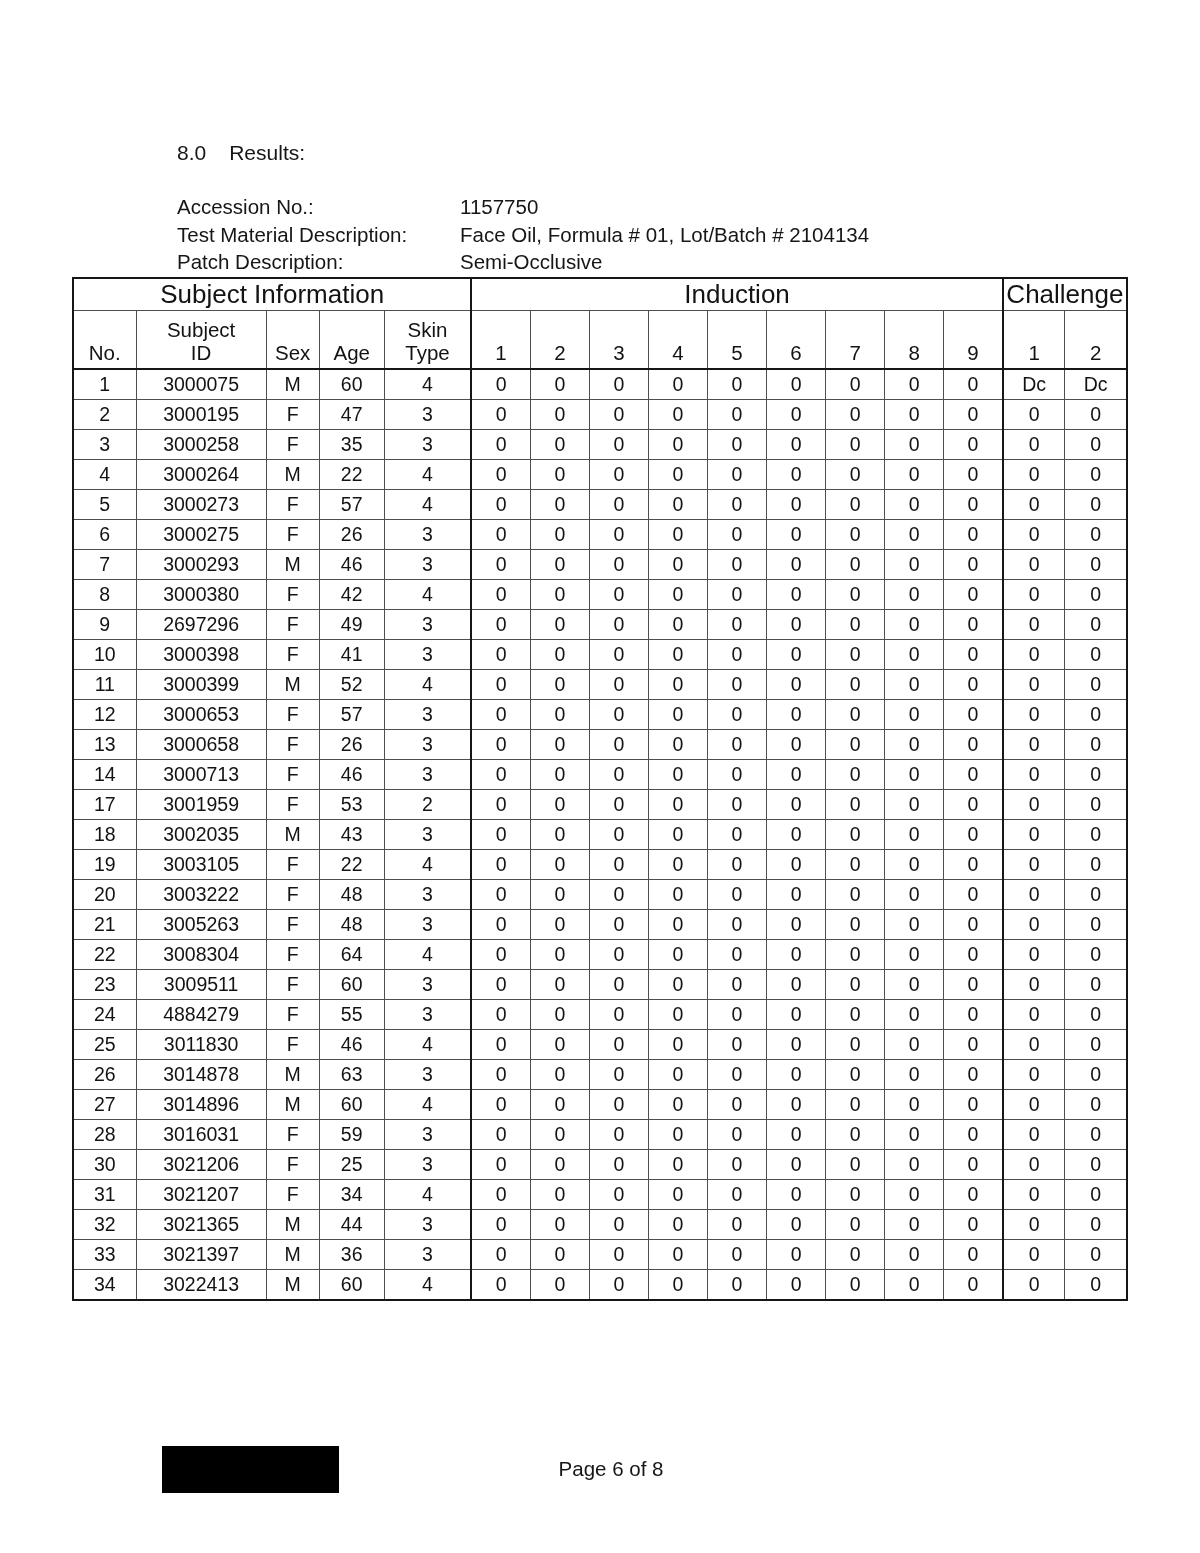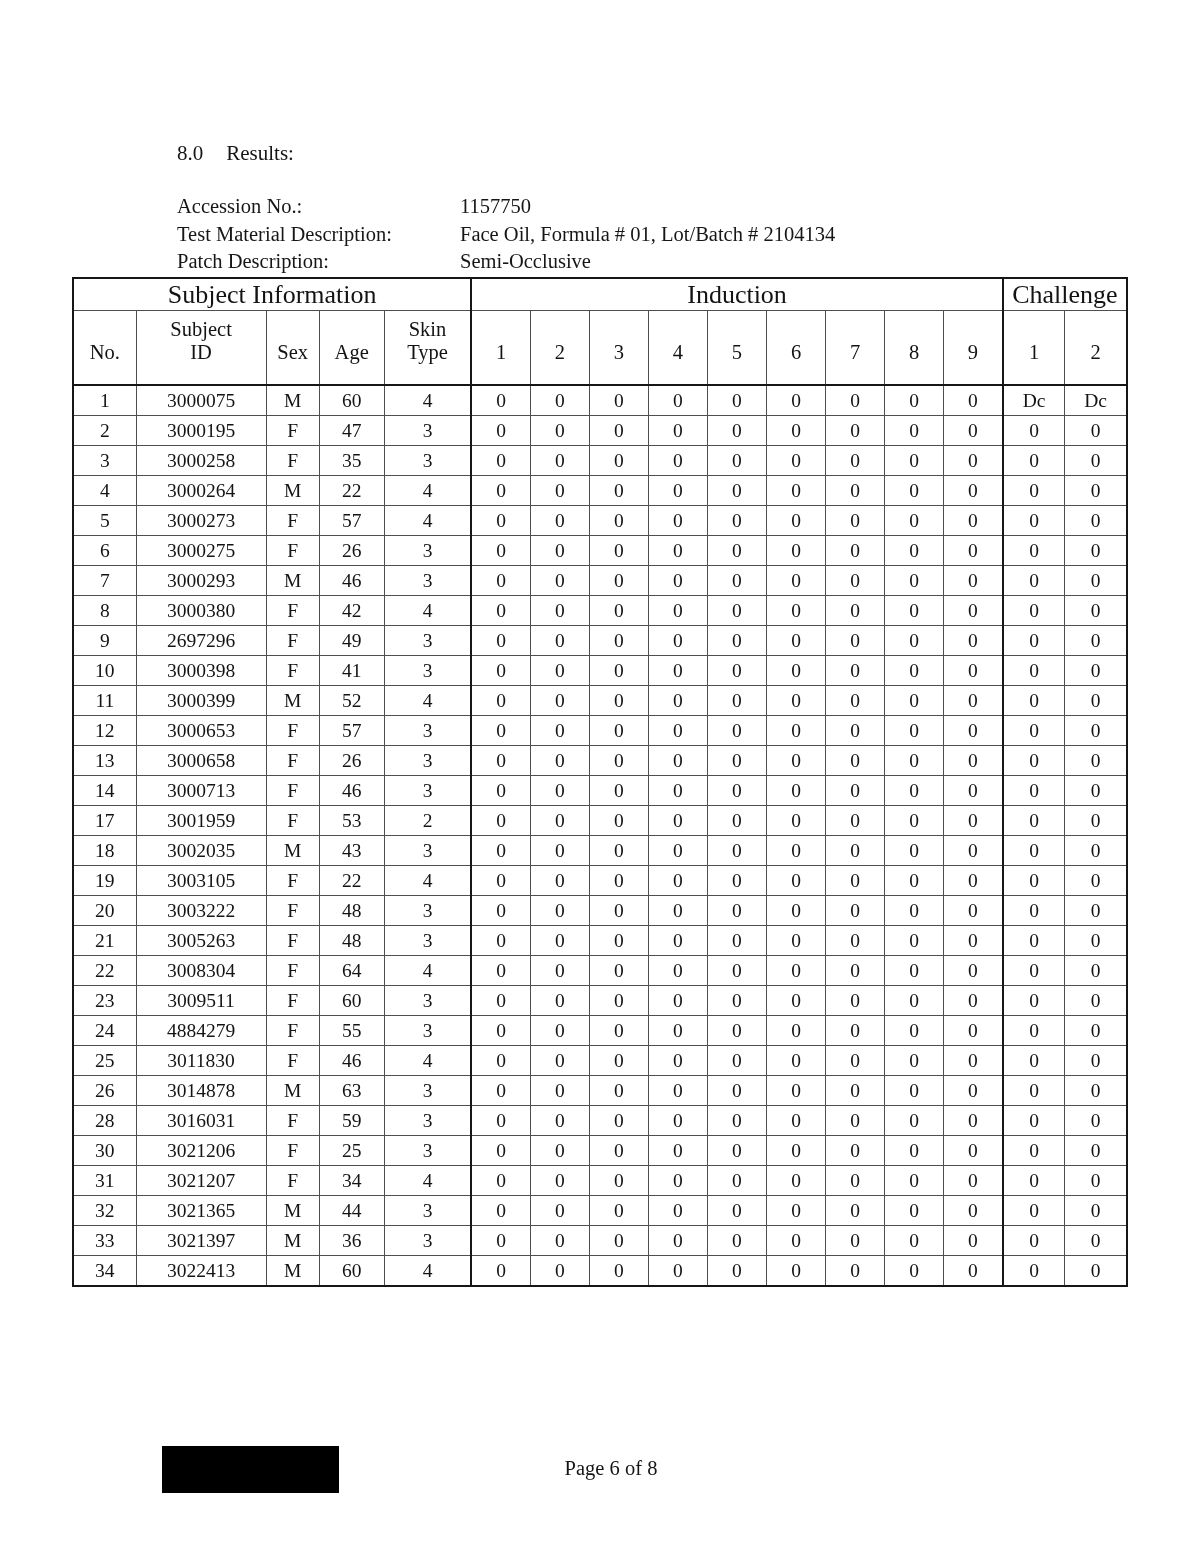--- a/index.html
+++ b/index.html
@@ -1,21 +1,21 @@
 <!DOCTYPE html>
 <html><head>
 <meta charset="utf-8">
 <style>
   html, body { margin: 0; padding: 0; background: #ffffff; }
   .page {
     position: relative;
     width: 1200px;
     height: 1505px;
     background: #ffffff;
-    font-family: Liberation Serif, serif;
+    font-family: Liberation Sans, sans-serif;
     color: #161616;
     overflow: hidden;
   }
   .section-heading {
     position: absolute;
     left: 177px;
     top: 141px;
     font-size: 21px;
     white-space: nowrap;
   }
@@ -50,21 +50,21 @@
   }
   tr.group-row th {
     height: 31px;
     font-size: 26px;
   }
   tr.col-row th {
     height: 53px;
     font-size: 20.5px;
     line-height: 23px;
     vertical-align: bottom;
-    padding-bottom: 20px;
+    padding-bottom: 4px;
     white-space: pre-line;
     border-bottom: 2.5px solid #161616;
   }
   tbody td {
     height: 29px;
     font-size: 19.5px;
   }
   .tl { border-left: 2.5px solid #161616 !important; }
   .redaction {
     position: absolute;
@@ -581,20 +581,38 @@
           <td>0</td>
           <td>0</td>
           <td>0</td>
           <td>0</td>
           <td>0</td>
           <td>0</td>
           <td class="tl">0</td>
           <td>0</td>
         </tr>
         <tr>
+          <td>27</td>
+          <td>3014896</td>
+          <td>M</td>
+          <td>60</td>
+          <td>4</td>
+          <td class="tl">0</td>
+          <td>0</td>
+          <td>0</td>
+          <td>0</td>
+          <td>0</td>
+          <td>0</td>
+          <td>0</td>
+          <td>0</td>
+          <td>0</td>
+          <td class="tl">0</td>
+          <td>0</td>
+        </tr>
+        <tr>
           <td>28</td>
           <td>3016031</td>
           <td>F</td>
           <td>59</td>
           <td>3</td>
           <td class="tl">0</td>
           <td>0</td>
           <td>0</td>
           <td>0</td>
           <td>0</td>

